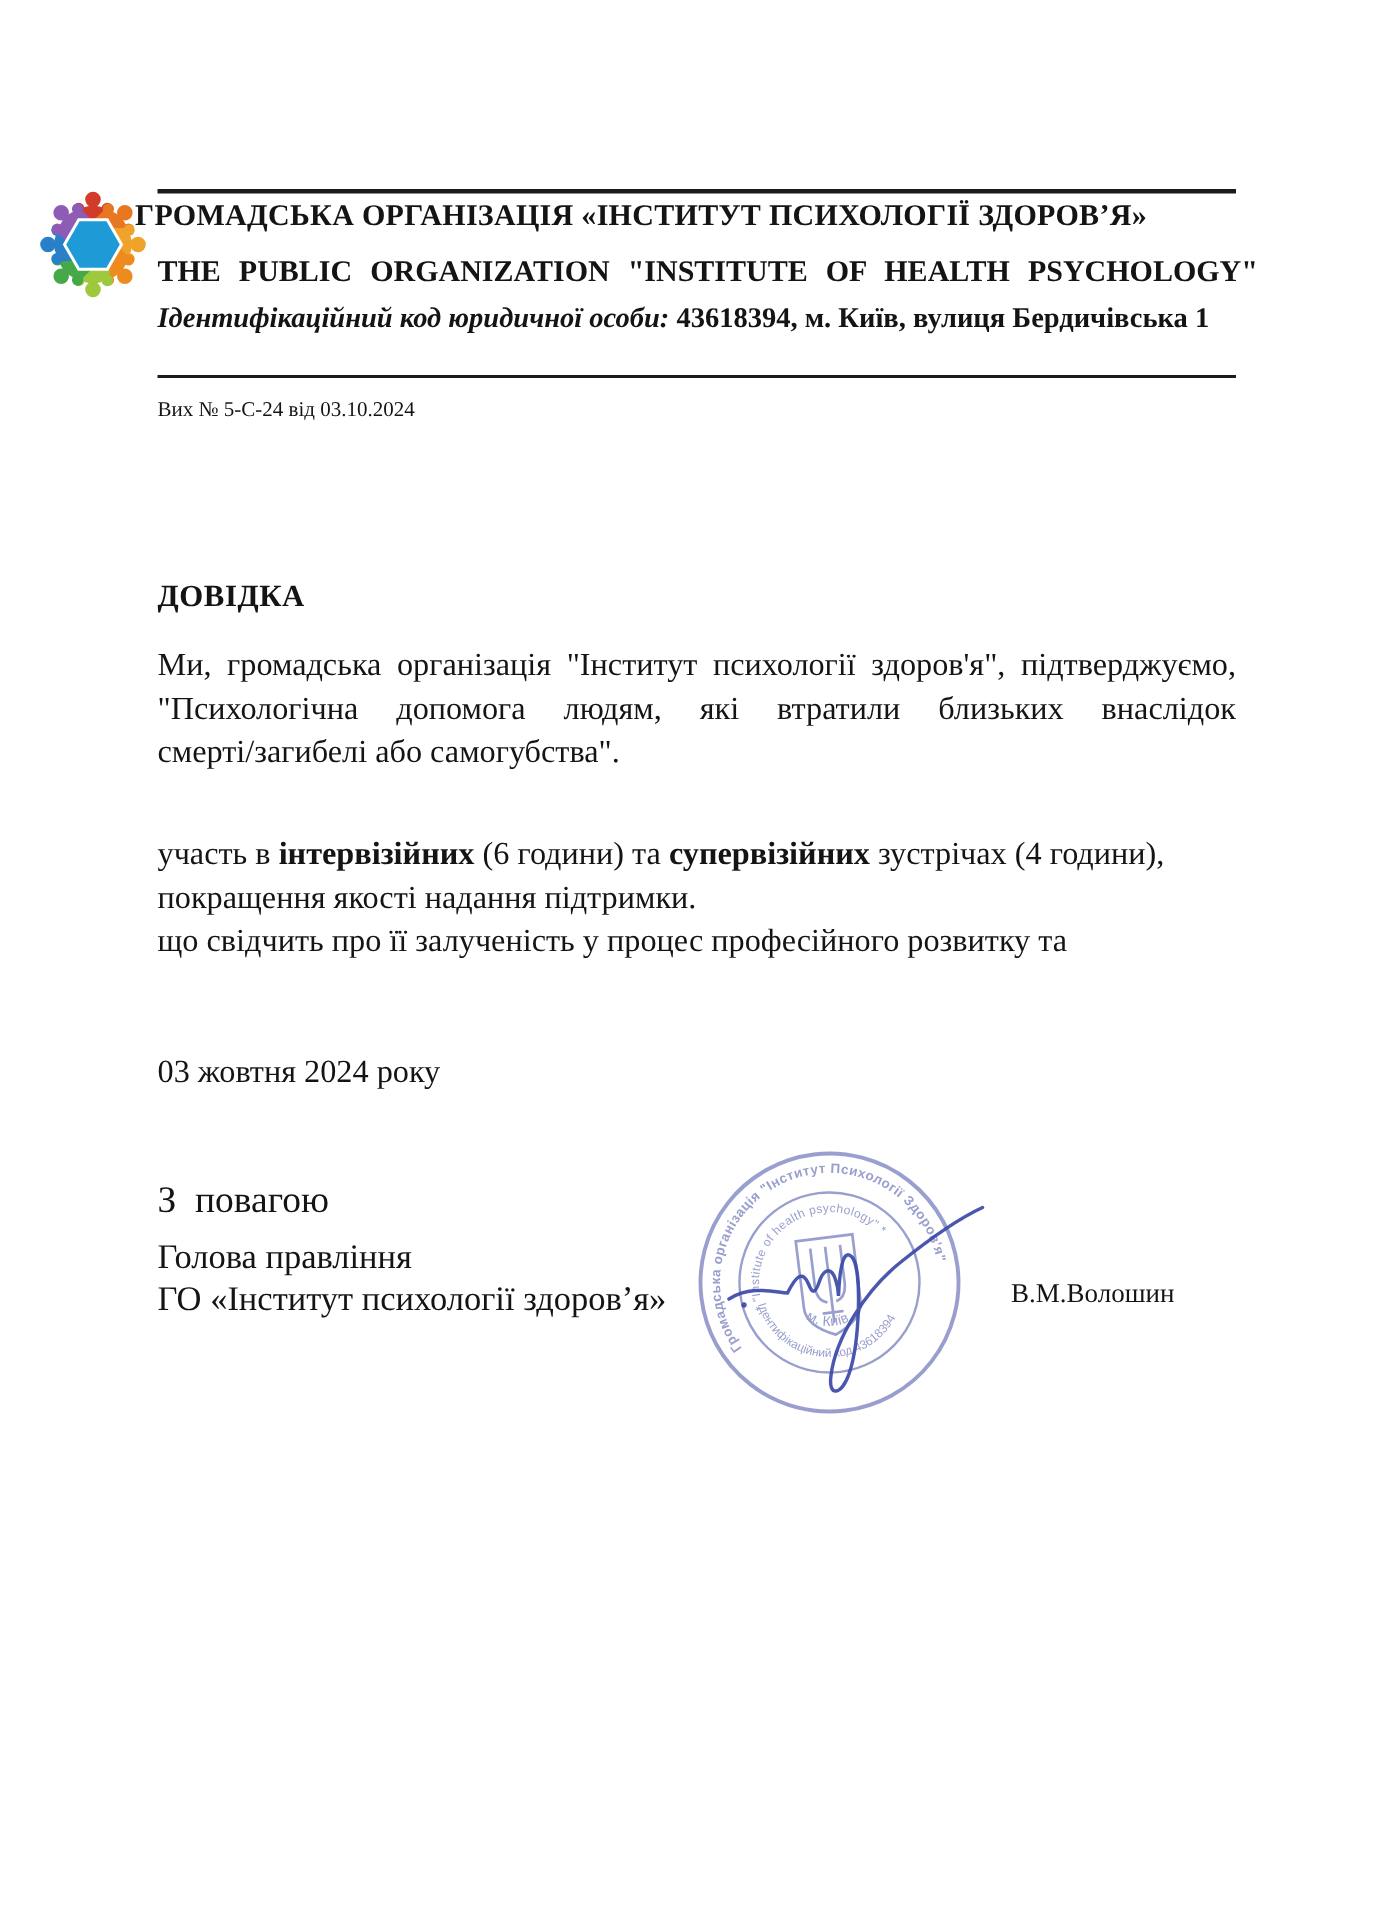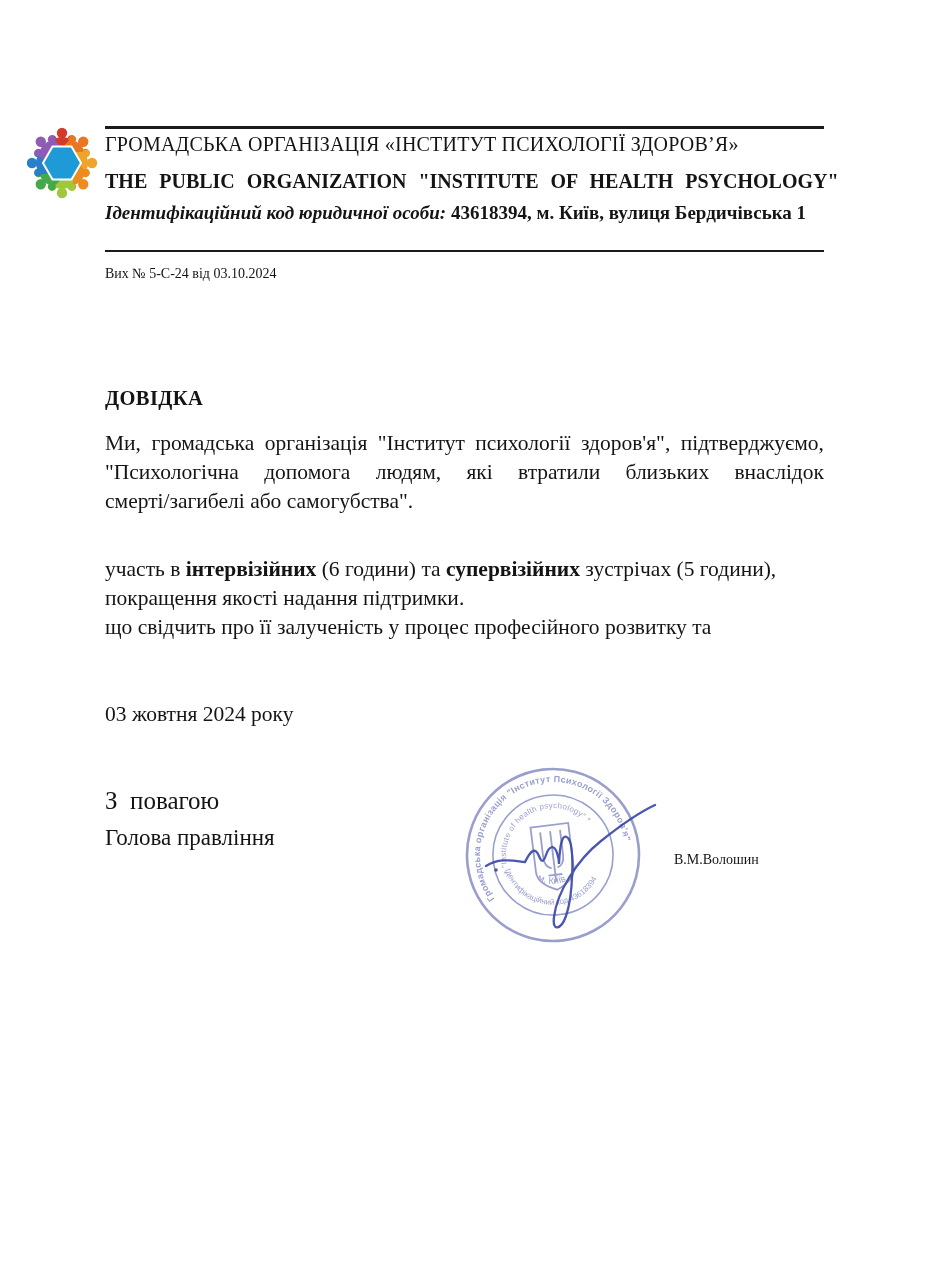--- a/index.html
+++ b/index.html
@@ -4,38 +4,38 @@
 <style>
   html,body{margin:0;padding:0;background:#ffffff;}
   .page{
     position:relative;width:930px;height:1280px;background:#ffffff;overflow:hidden;
     font-family:"Liberation Serif",serif;color:#141414;
   }
   .rule{position:absolute;left:105px;width:719px;background:#1b1b1b;}
   .rule-top{top:126px;height:3px;}
   .rule-mid{top:250px;height:2px;}
   .logo-svg{position:absolute;left:23px;top:124px;width:78px;height:78px;}
-  .h1{position:absolute;left:105px;top:133px;font-size:20px;font-weight:normal;letter-spacing:.2px;white-space:nowrap;}
+  .h1{position:absolute;left:90px;top:133px;font-size:20px;font-weight:bold;letter-spacing:.2px;white-space:nowrap;}
   .h2{position:absolute;left:105px;top:170px;font-size:20px;font-weight:bold;word-spacing:7px;white-space:nowrap;}
   .h3{position:absolute;left:105px;top:202px;font-size:19px;white-space:nowrap;}
   .h3 .id-label{font-weight:bold;font-style:italic;}
   .h3 .id-value{font-weight:bold;}
   .ref{position:absolute;left:105px;top:266px;font-size:14px;}
   .doc-title{position:absolute;left:105px;top:387px;width:719px;
     font-size:20.5px;font-weight:bold;letter-spacing:.4px;}
   .para{position:absolute;left:105px;width:719px;font-size:21.5px;line-height:28.8px;}
   .p1{top:429px;}
   .p2{top:555px;}
   .p1 .tline{text-align:justify;text-align-last:justify;}
   .p1 .tline:last-child{text-align-last:left;}
   .tline .b{font-weight:bold;}
   .date-line{position:absolute;left:105px;top:702px;font-size:21.5px;}
   .salutation{position:absolute;left:105px;top:787px;font-size:25px;white-space:pre;}
   .position-block{position:absolute;left:105px;top:824px;font-size:23px;line-height:27.5px;}
-  .sig-name{position:absolute;left:674px;top:852px;font-size:14px;}
+  .sig-name{position:absolute;left:674px;top:852px;font-size:18px;}
   .stamp-svg{position:absolute;left:448px;top:742px;width:215px;height:220px;}
   .stamp-svg text{font-family:"Liberation Sans",sans-serif;}
 </style>
 </head>
 <body>
 
 <div class="page">
 
   <svg class="logo-svg" viewBox="0 0 78 78">
     <defs>
@@ -69,29 +69,30 @@
   <div class="rule rule-mid"></div>
   <div class="ref">Вих № 5-С-24 від 03.10.2024</div>
 
   <div class="doc-title">ДОВІДКА</div>
   <div class="para p1">
       <div class="tline"><span>Ми, громадська організація "Інститут психології здоров'я", підтверджуємо,</span></div>
       <div class="tline"><span>"Психологічна допомога людям, які втратили близьких внаслідок</span></div>
       <div class="tline"><span>смерті/загибелі або самогубства".</span></div>
     </div>
   <div class="para p2">
-      <div class="tline"><span>участь в </span><span class="b">інтервізійних</span><span> (6 години) та </span><span class="b">супервізійних</span><span> зустрічах (5 години),</span></div>
+      <div class="tline"><span>участь в </span><span class="b">інтервізійних</span><span> (6 години) та </span><span class="b">супервізійних</span><span> зустрічах (4 години),</span></div>
       <div class="tline"><span>покращення якості надання підтримки.</span></div>
       <div class="tline"><span>що свідчить про її залученість у процес професійного розвитку та</span></div>
     </div>
   <div class="date-line">03 жовтня 2024 року</div>
 
   <div class="salutation">З  повагою</div>
   <div class="position-block">
     <div>Голова правління</div>
+    <div>ГО «Інститут психології здоров’я»</div>
   </div>
   <div class="sig-name">В.М.Волошин</div>
 
   <svg class="stamp-svg" viewBox="0 0 215 220">
     <defs>
       <path id="rOuter" d="M 41.8 149.5 A 73 73 0 1 1 168.2 149.5"></path>
       <path id="rInnerTop" d="M 59.6 125.2 A 47 47 0 1 1 150.4 125.2"></path>
       <path id="rBottom" d="M 55.8 121.7 A 50 50 0 0 0 154.2 121.7"></path>
       <path id="rCity" d="M 86.4 135.2 A 29 29 0 0 0 123.6 135.2"></path>
     </defs>

